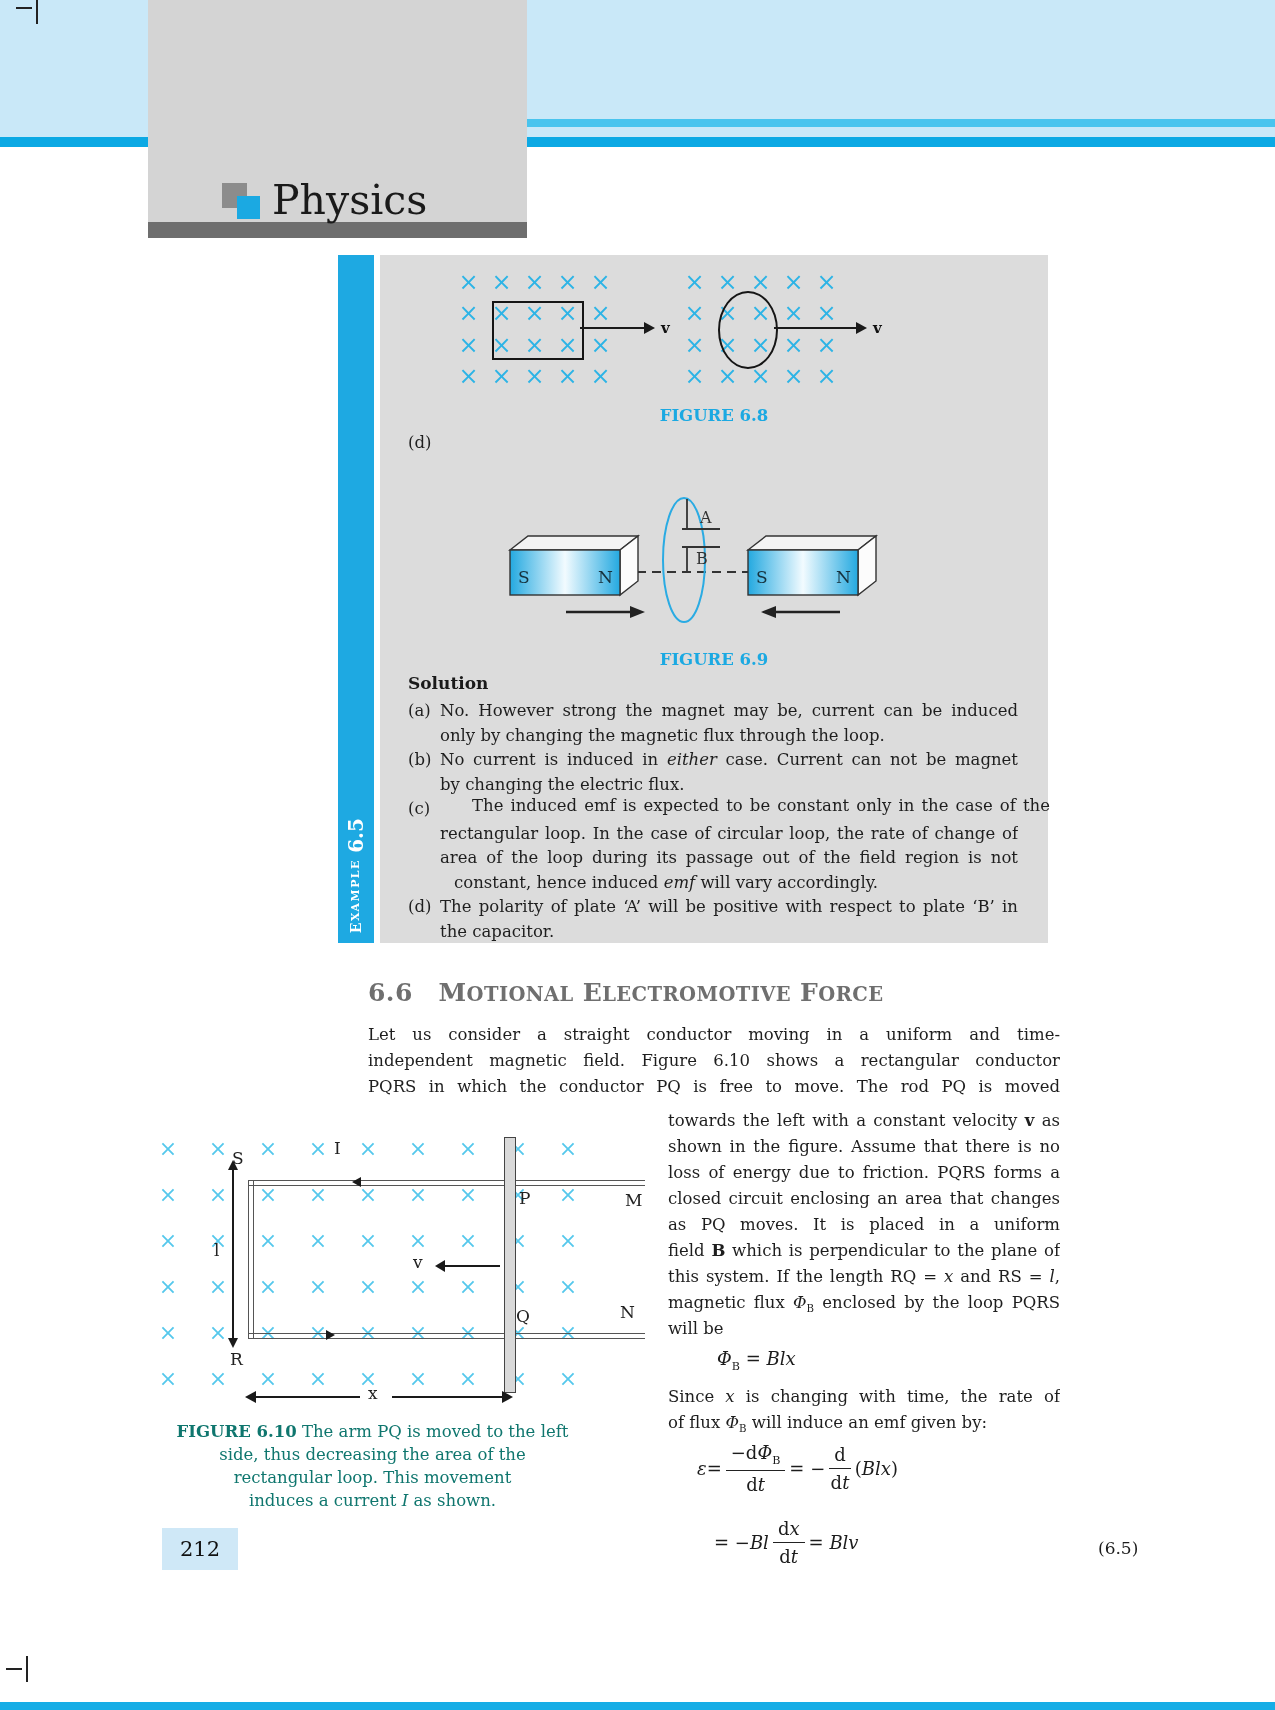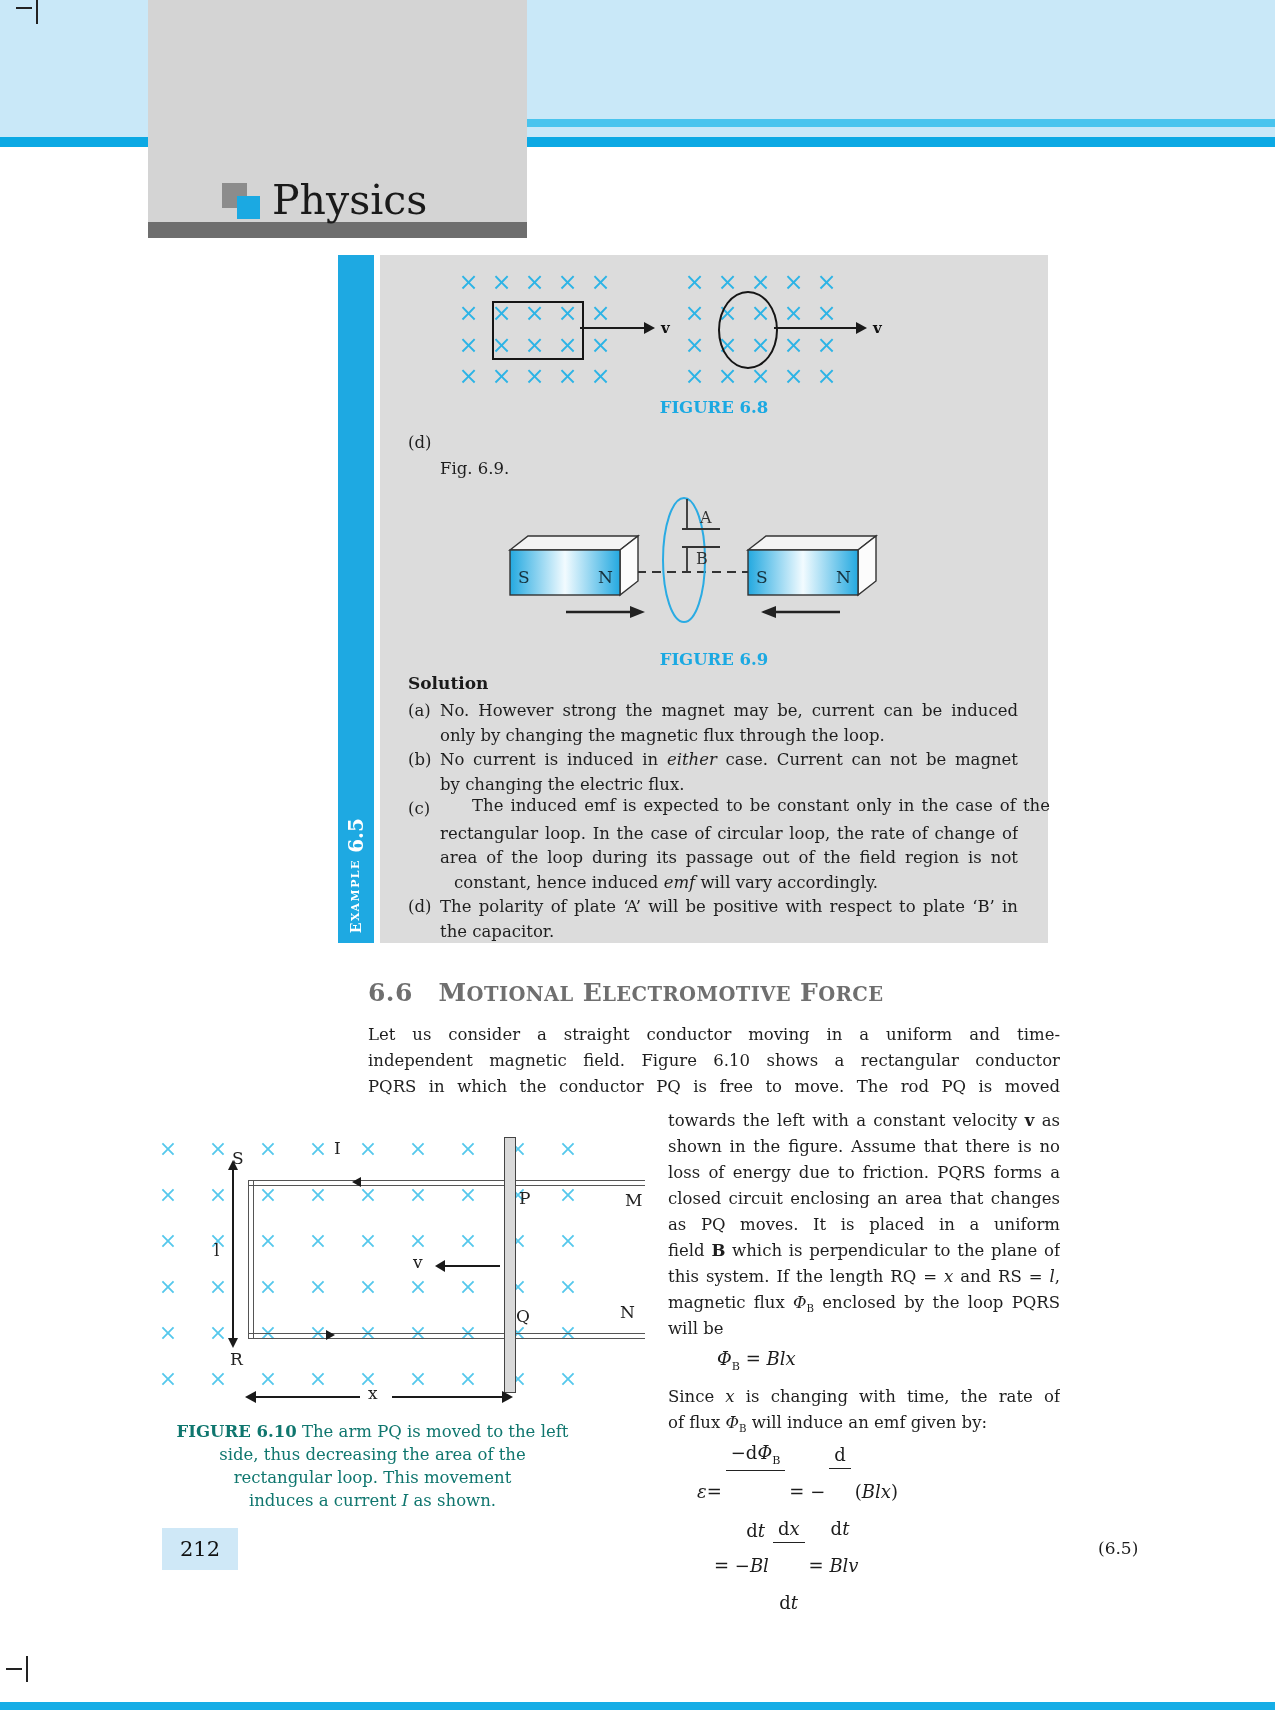--- a/index.html
+++ b/index.html
@@ -57,21 +57,21 @@
   .rod{position:absolute;left:504px;top:1137px;width:12px;height:256px;background:#d9d9d9;border:1.4px solid #444;box-sizing:border-box;}
   .flab{position:absolute;font:17px "DejaVu Serif",serif;color:#222;}
   .cap{position:absolute;left:150px;width:445px;text-align:center;
        font:16.5px/23.5px "DejaVu Serif",serif;color:#0f766e;}
   
   .eq{position:absolute;display:flex;align-items:center;
       font:18px "DejaVu Serif",serif;color:#1c1c1c;}
   .eq>span{margin:0 2px;white-space:nowrap;}
   .frac{display:inline-flex;flex-direction:column;align-items:center;margin:0 5px;}
   .frac .num{padding:0 5px 3px;border-bottom:1.6px solid #222;}
-  .frac .den{padding-top:3px;margin-top:46px;}
+  .frac .den{padding-top:3px;}
   .eqnum{position:absolute;font:17px "DejaVu Serif",serif;color:#1c1c1c;}
   .pagenum{position:absolute;left:162px;top:1528px;width:76px;height:42px;background:#cfe8f7;
            display:flex;align-items:center;justify-content:center;font:21px "DejaVu Serif",serif;color:#111;}
   .bottom-bar{position:absolute;left:0;top:1702px;width:100%;height:8px;background:#16ade6;}
   .svg-label{font:17px "DejaVu Serif",serif;fill:#16323e;}
   .svg-small{font:16px "DejaVu Serif",serif;fill:#333;}
 </style>
 </head>
 <body>
 
@@ -143,24 +143,23 @@
         <span class="fx">×</span>
       </div>
     <div class="rect68" style="left:112px;top:46px;width:88px;height:55px;"></div>
     <div class="circ68" style="left:338px;top:36px;width:56px;height:74px;"></div>
     <div class="hline" style="left:200px;top:72px;width:64px;"></div>
     <div class="tri-r" style="left:264px;top:67px;"></div>
     <span class="vlab" style="left:281px;top:64px;">v</span>
     <div class="hline" style="left:394px;top:72px;width:82px;"></div>
     <div class="tri-r" style="left:476px;top:67px;"></div>
     <span class="vlab" style="left:493px;top:64px;">v</span>
-    <div class="figcap" style="top:143px;text-align:center;">FIGURE 6.8</div>
+    <div class="figcap" style="top:151px;text-align:center;">FIGURE 6.8</div>
 
     <span class="sol-label" style="left:28px;top:175px;">(d)</span>
-    <div class="line" style="left:60px;top:201px;width:578px;">Fig. 6.9.</div>
 
     <svg style="position:absolute;left:60px;top:228px;" width="540" height="190" viewBox="440 483 540 190">
       <defs>
         <linearGradient id="mag" x1="0" y1="0" x2="1" y2="0">
           <stop offset="0" stop-color="#24a9e0"></stop>
           <stop offset="0.5" stop-color="#f2fbff"></stop>
           <stop offset="1" stop-color="#24a9e0"></stop>
         </linearGradient>
       </defs>
       <line x1="622" y1="572" x2="748" y2="572" stroke="#333" stroke-width="2" stroke-dasharray="9 6"></line>

